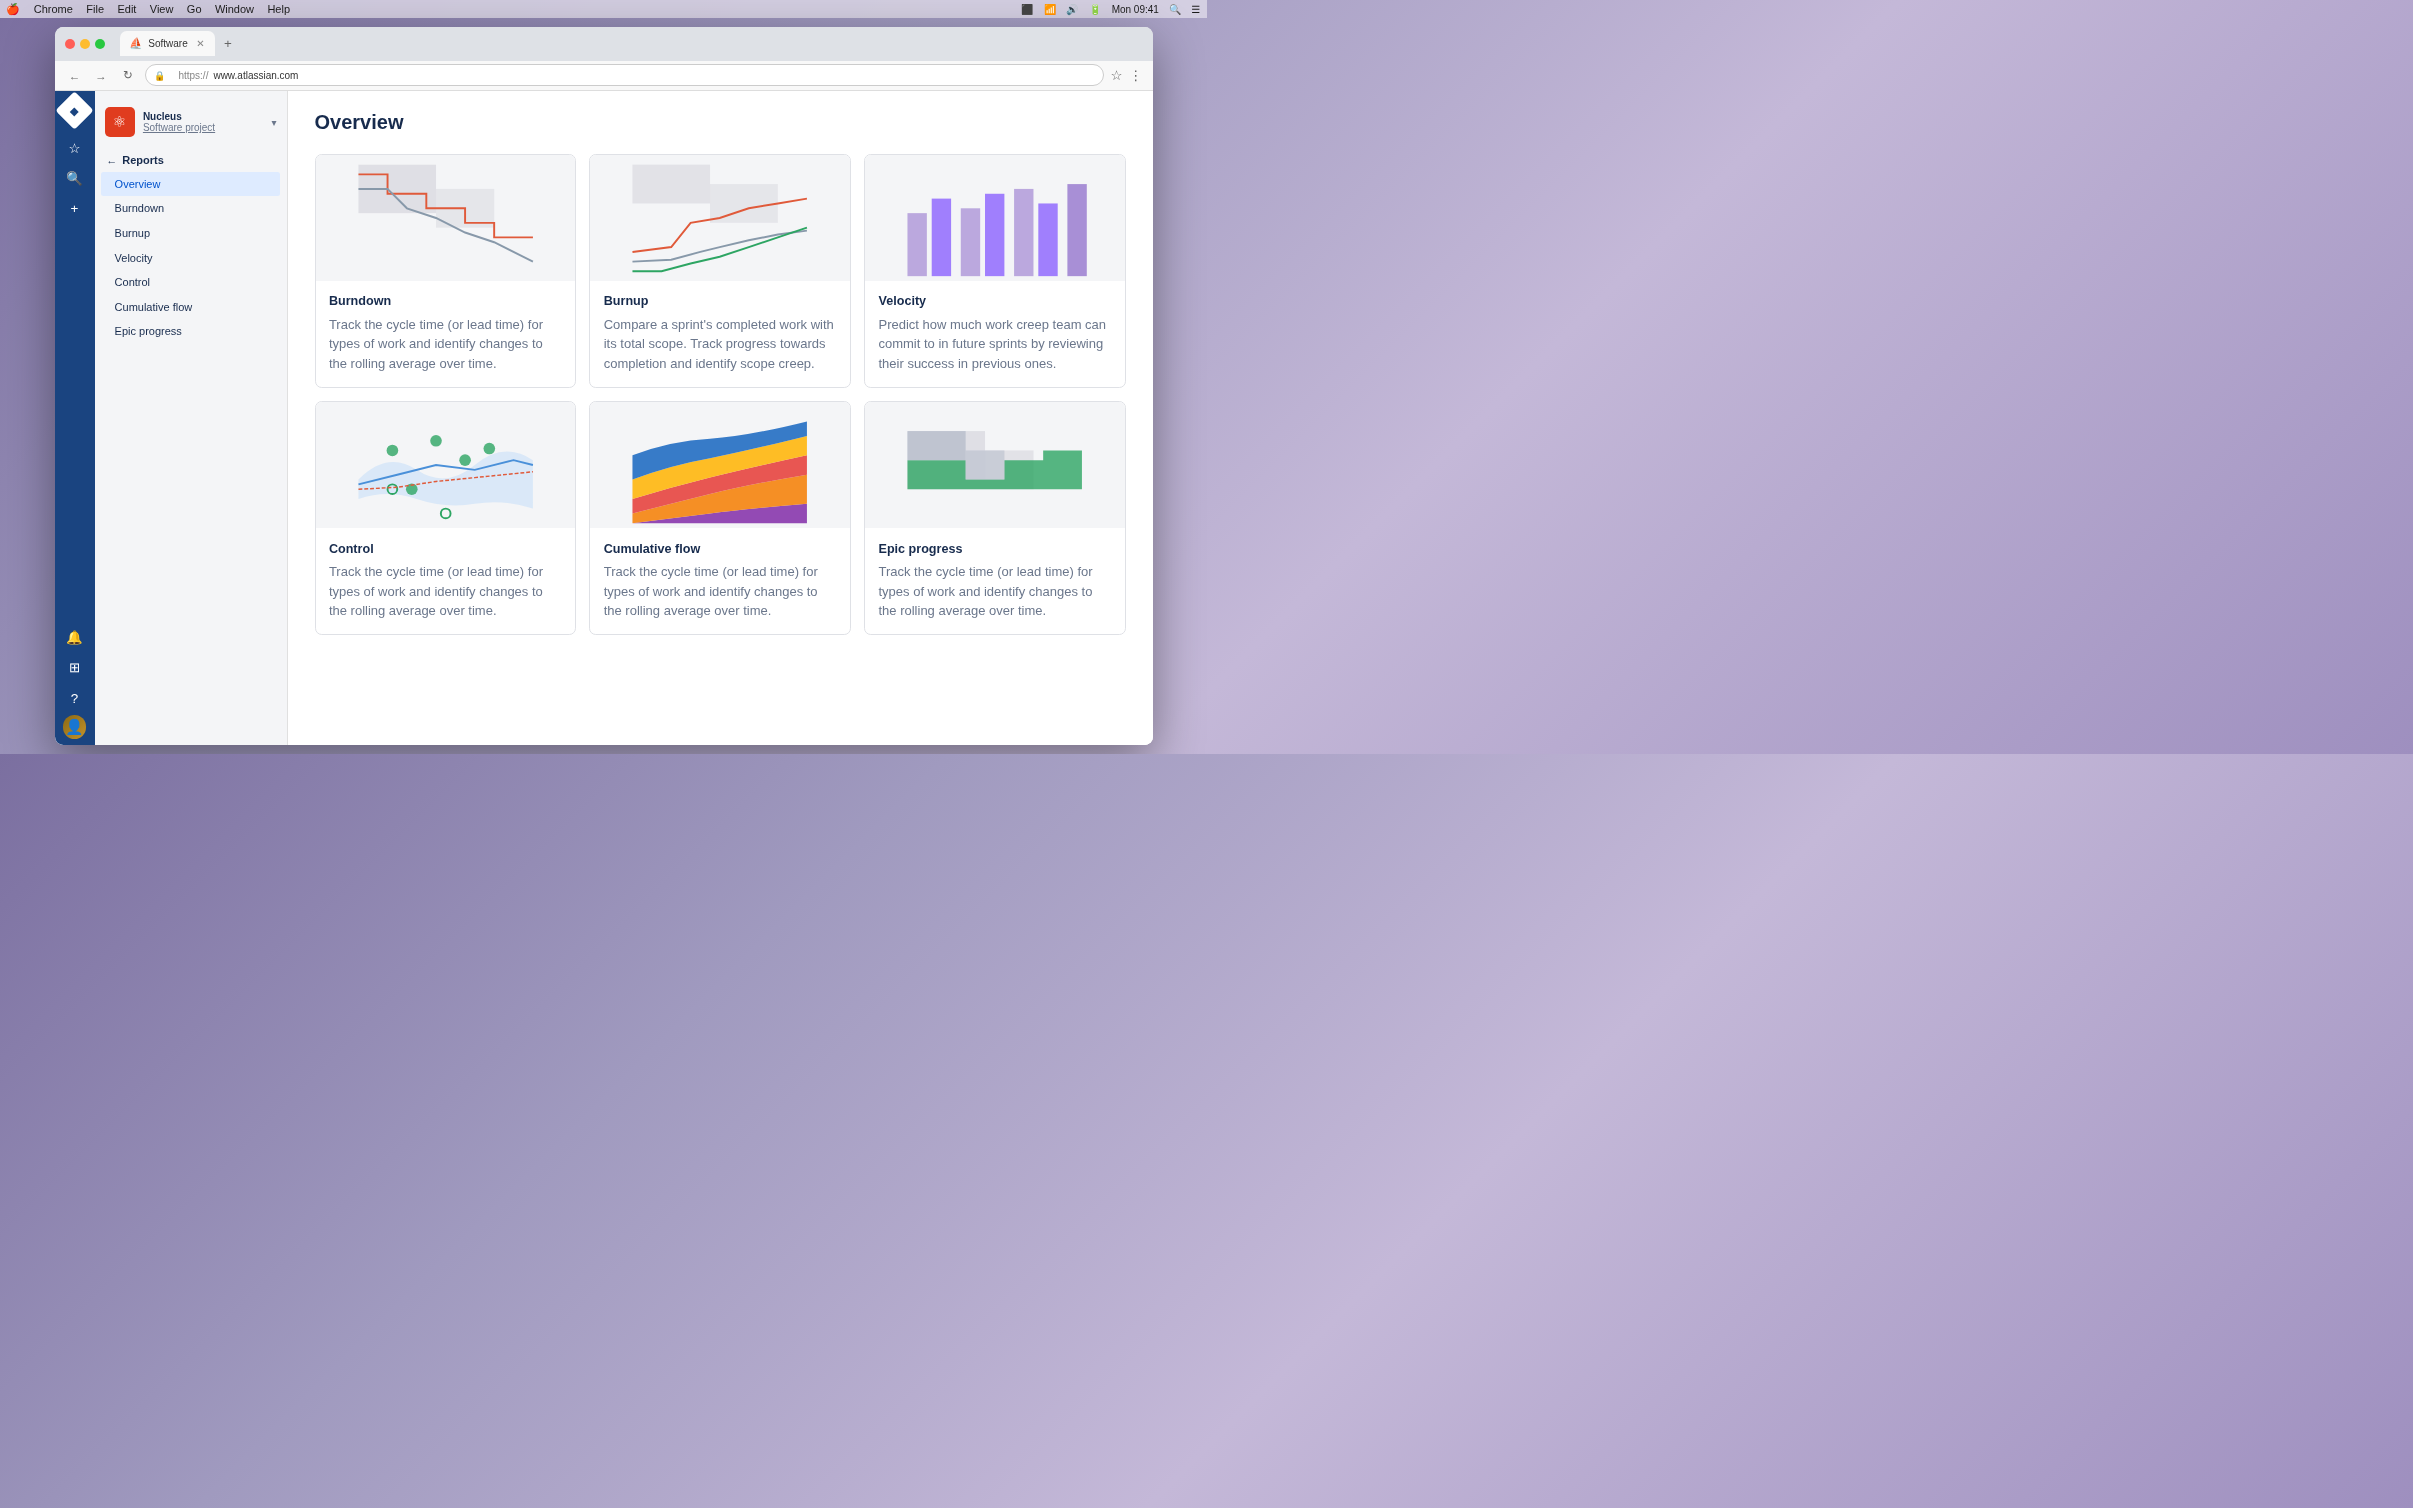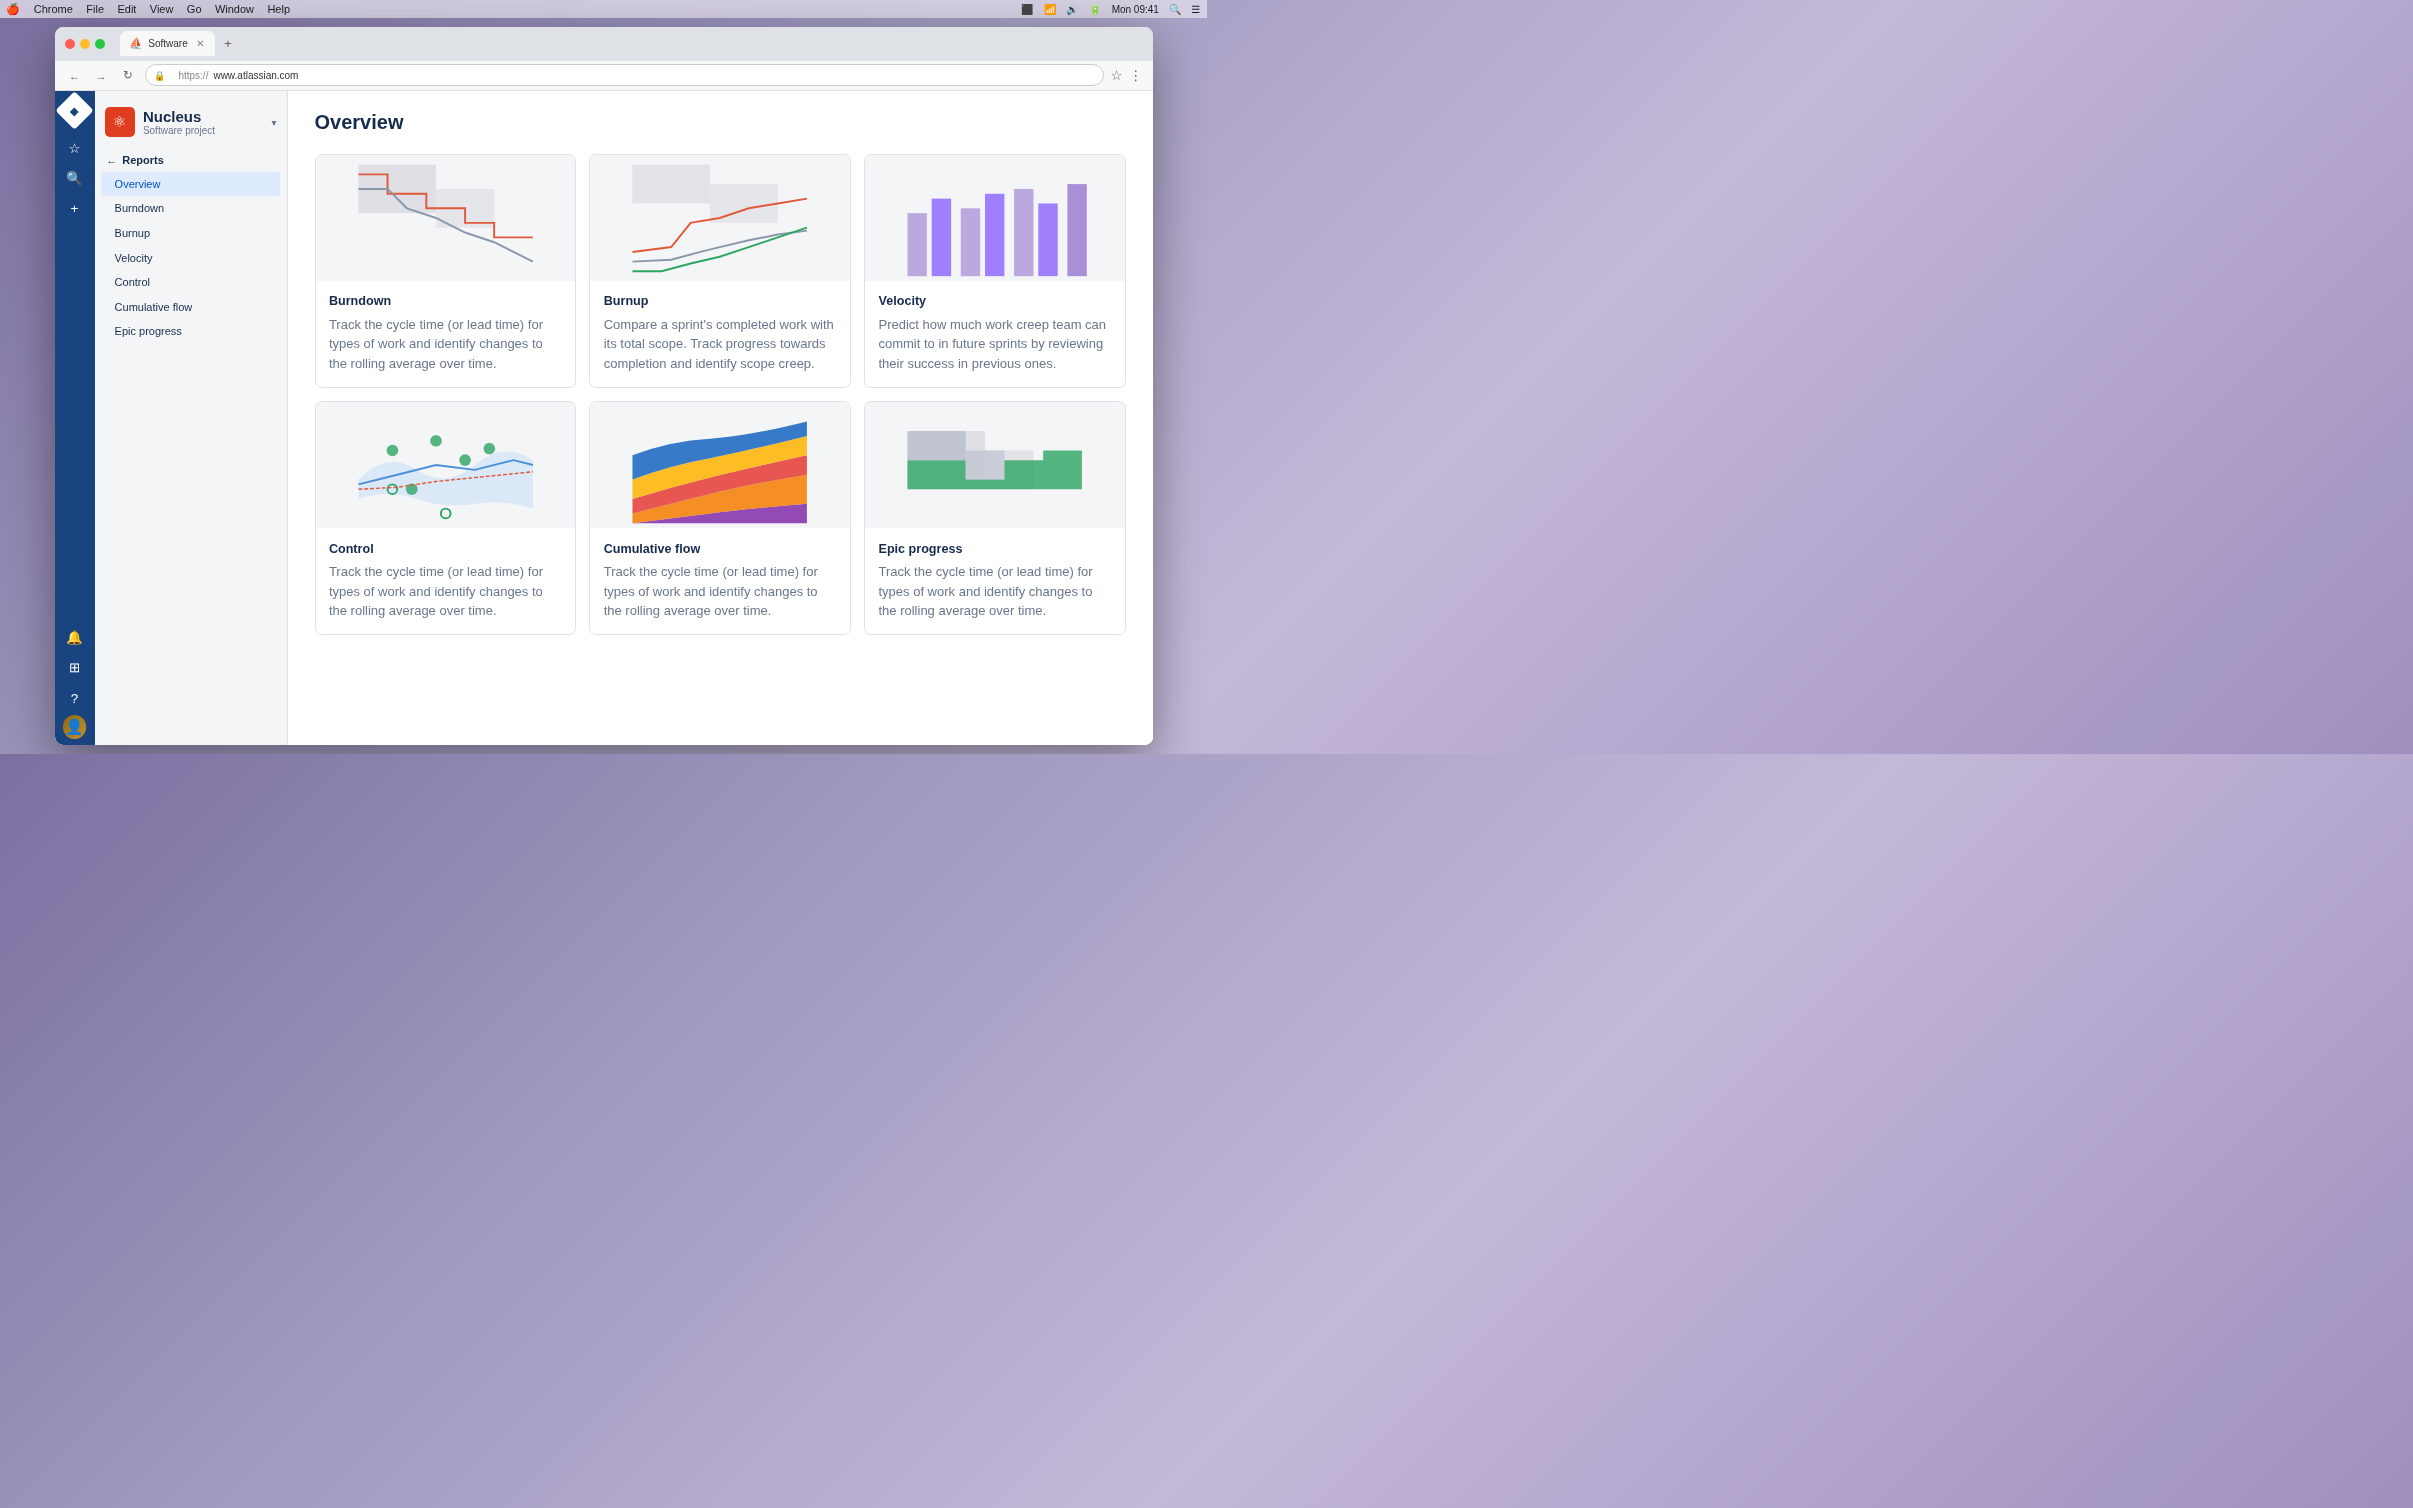--- a/index.html
+++ b/index.html
@@ -169,22 +169,22 @@
     }
     .project-icon {
       width: 30px; height: 30px;
       background: #e03c1f;
       border-radius: 5px;
       display: flex; align-items: center; justify-content: center;
       color: #fff;
       font-size: 15px;
     }
     .project-info { flex: 1; }
-    .project-name { font-size: 15px; font-weight: 600; color: #172b4d; }
-    .project-type { font-size: 10px; color: #6b778c; }
+    .project-name { font-size: 10px; font-weight: 600; color: #172b4d; }
+    .project-type { font-size: 10px; color: #6b778c; text-decoration: underline; }
     .chevron { color: #6b778c; font-size: 10px; }
 
     .sidebar-section {
       padding: 5px 0;
     }
     .sidebar-back {
       display: flex; align-items: center; gap: 5px;
       padding: 5px 11.7px;
       font-size: 11px; font-weight: 600;
       color: #172b4d;

